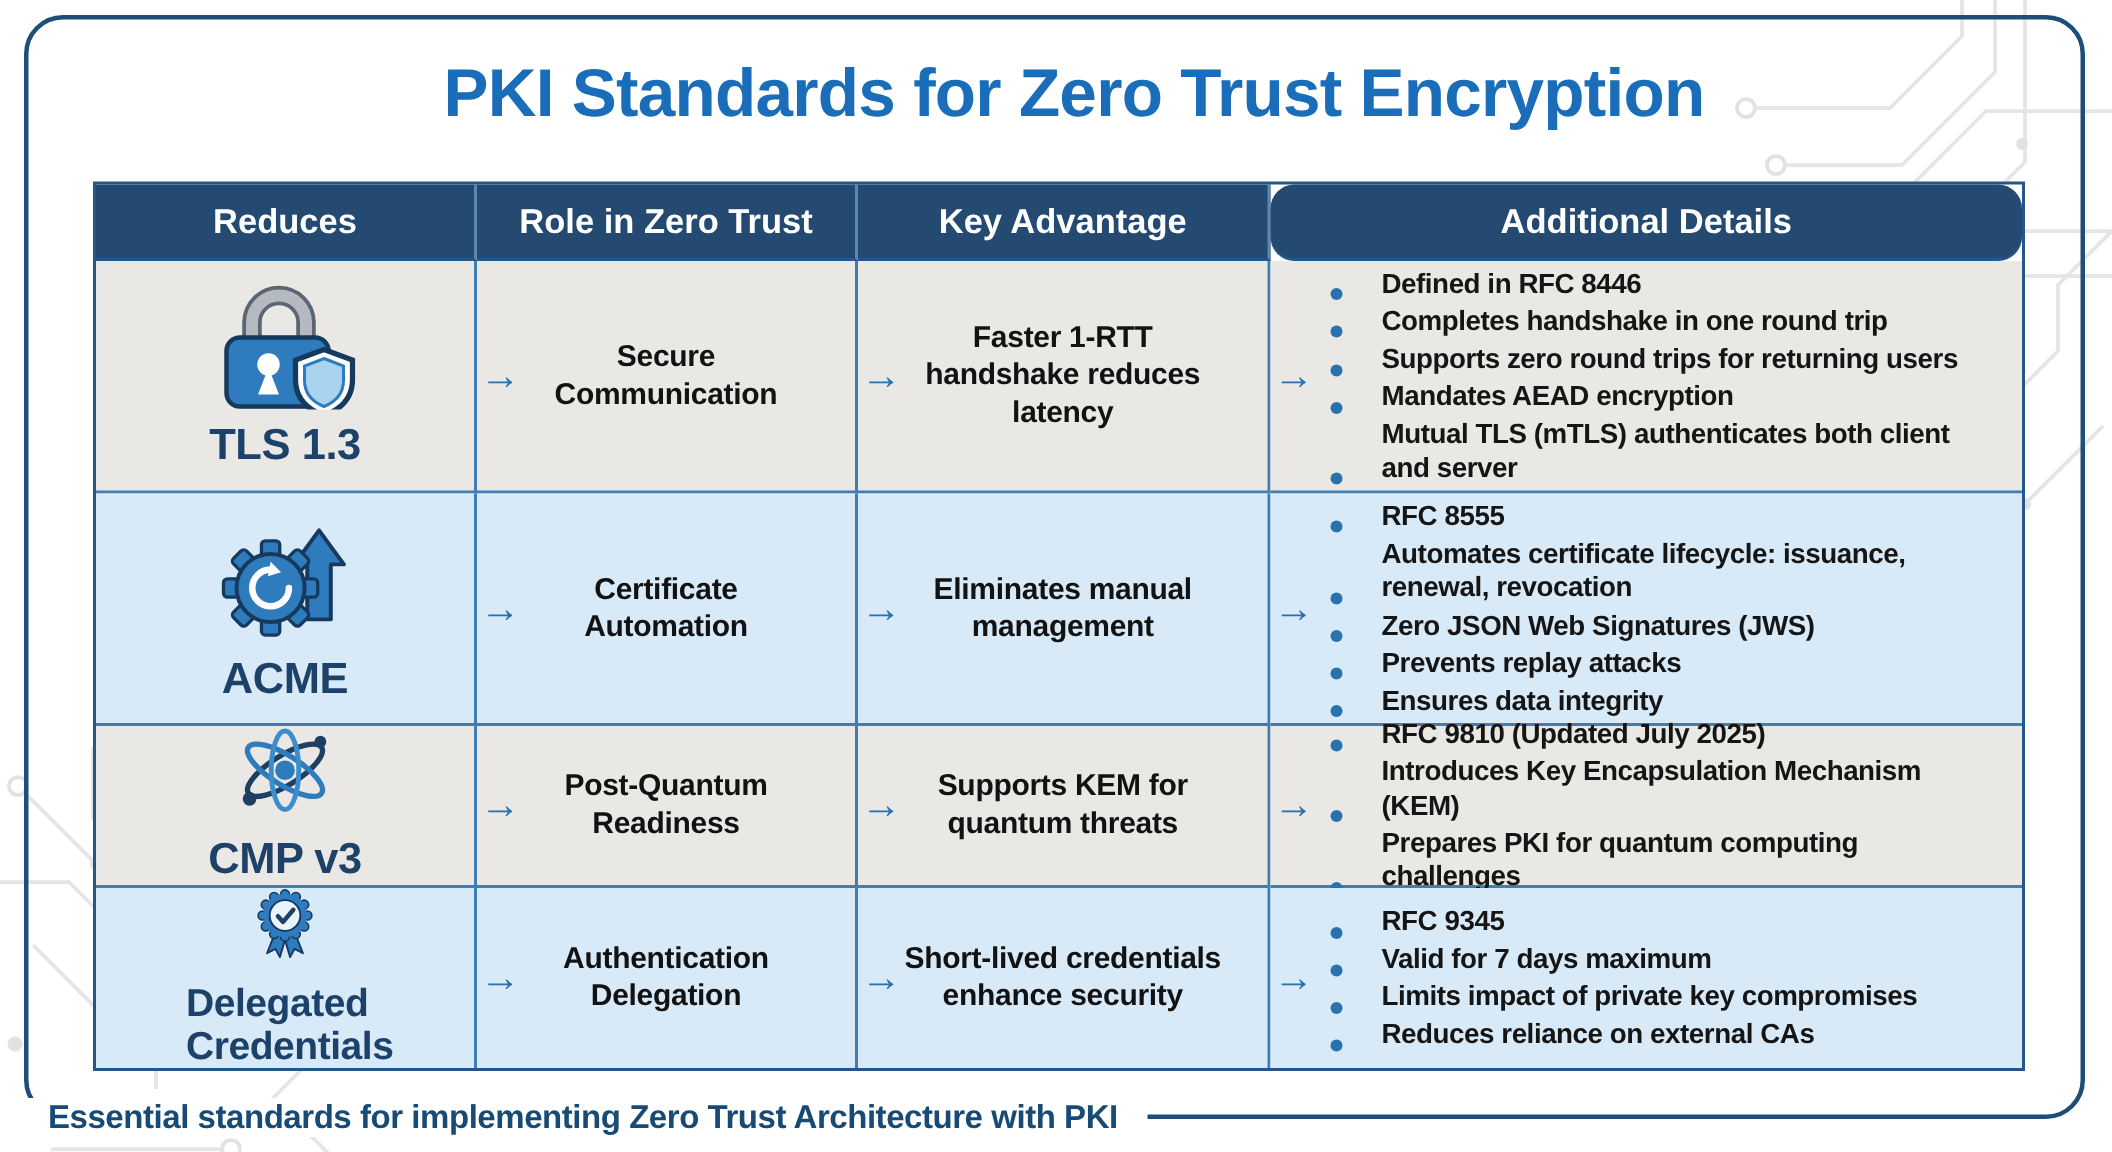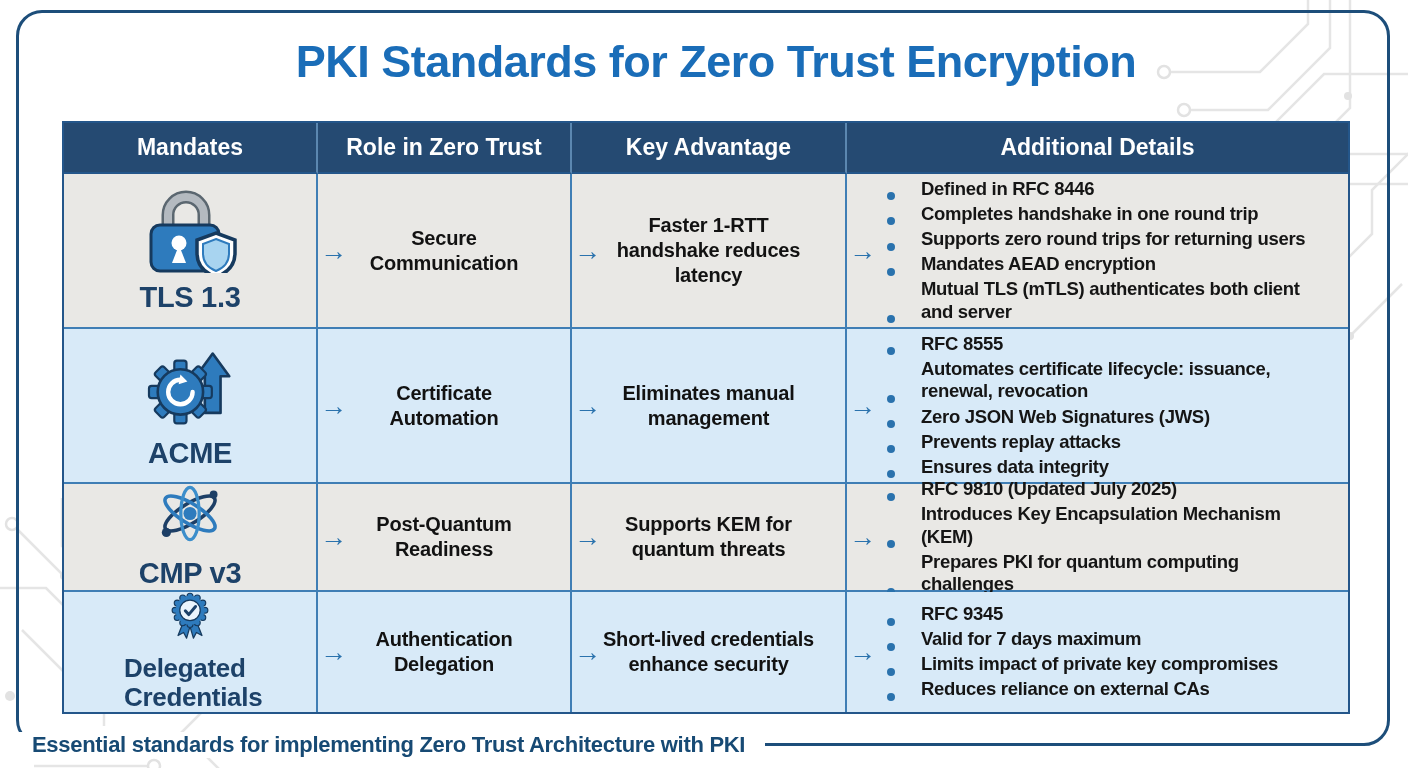--- a/index.html
+++ b/index.html
@@ -33,21 +33,21 @@
     grid-template-rows:51px 155px 155px 108px 120px;
     border:2px solid #24568a;
     background:#fff;
   }
   .hcell {
     background:#254a72; color:#ffffff;
     display:flex; align-items:center; justify-content:center;
     font-size:23px; font-weight:bold;
     border-right:2px solid #5b87b0; border-bottom:2px solid #24568a;
   }
-  .hcell.last { border-right:none; }
+  .hcell.last { border-right:none;border-radius:16px; }
 
   .cell {
     position:relative; display:flex; align-items:center; justify-content:center;
     border-right:2px solid #3f7eb5; border-bottom:2px solid #3f7eb5;
   }
   .cell.last { border-right:none; }
   .cell.bb0 { border-bottom:none; }
   .bg-gray { background:#e9e8e5; }
   .bg-blue { background:#d8eaf8; }
 
@@ -136,21 +136,21 @@
     <circle cx="64" cy="78" r="4"></circle>
   </g>
 </svg>
 
 <div class="card"></div>
 
 <div class="title">PKI Standards for Zero Trust Encryption</div>
 
 <div class="pki-table">
 
-  <div class="hcell">Mandates</div>
+  <div class="hcell">Reduces</div>
   <div class="hcell">Role in Zero Trust</div>
   <div class="hcell">Key Advantage</div>
   <div class="hcell last">Additional Details</div>
 
   <div class="cell bg-gray std-stack">
     <svg width="104" height="86" viewBox="0 0 104 86">
       <path d="M30,44 V28 a18,18 0 0 1 36,0 V44" fill="none" stroke="#5b6770" stroke-width="13" stroke-linecap="round"></path>
       <path d="M30,44 V28 a18,18 0 0 1 36,0 V44" fill="none" stroke="#b4bac0" stroke-width="8" stroke-linecap="round"></path>
       <rect x="13" y="38" width="68" height="46" rx="9" fill="#2e7bbd" stroke="#163a5e" stroke-width="3"></rect>
       <circle cx="41" cy="56" r="7.5" fill="#ffffff"></circle>

